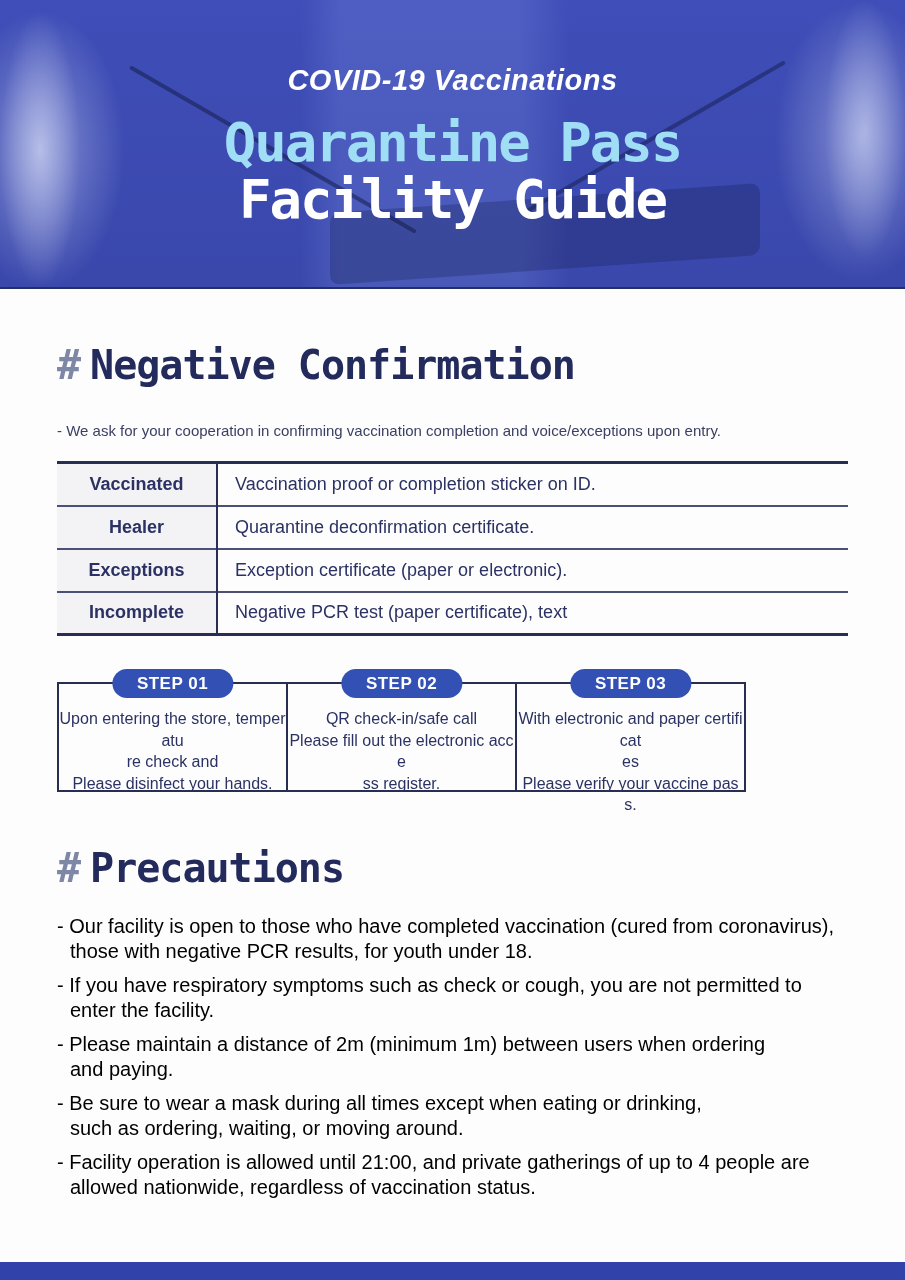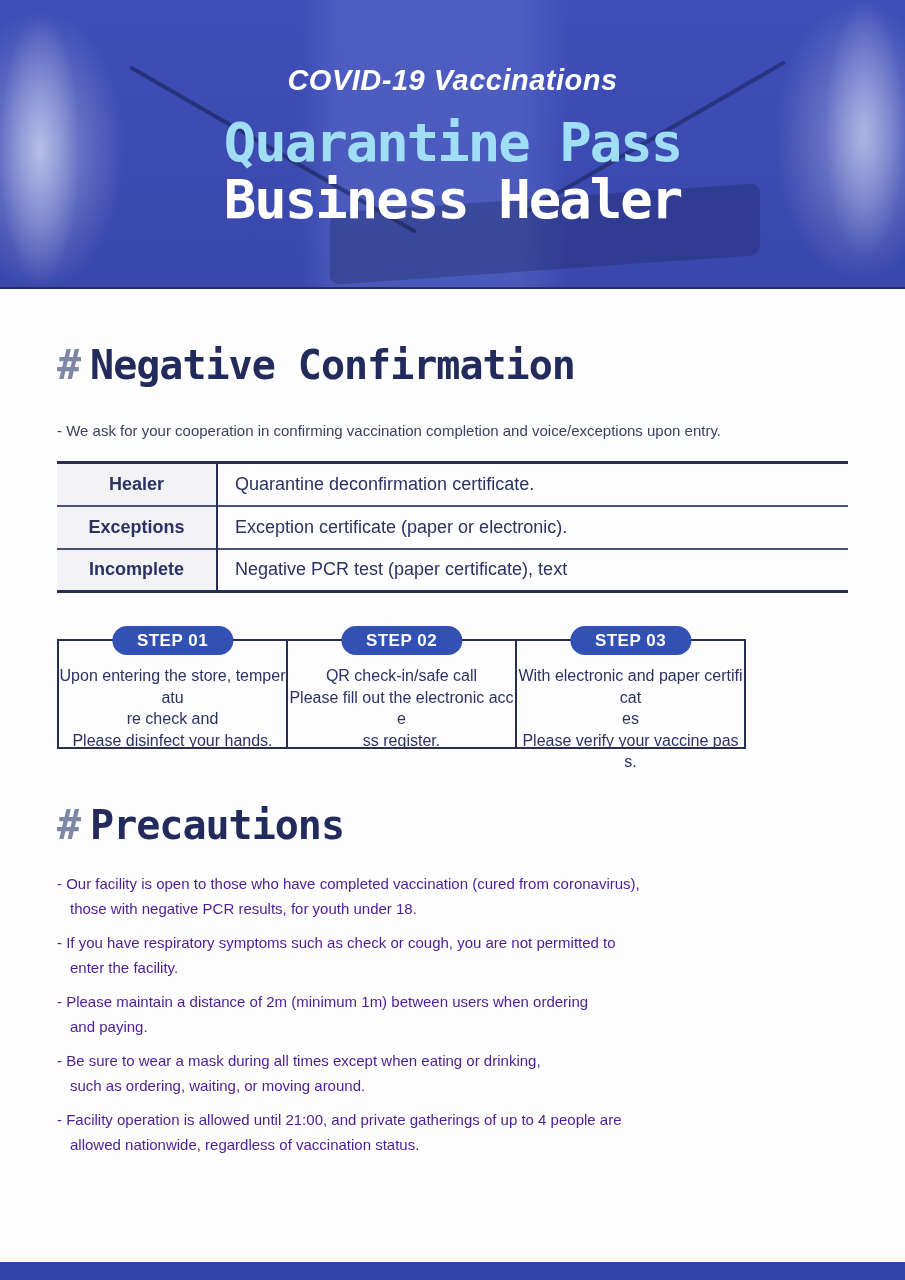--- a/index.html
+++ b/index.html
@@ -92,21 +92,21 @@
     z-index:2;
   }
   .step-body {
     position:absolute; left:0; top:24px; width:100%;
     text-align:center; font-size:16px; line-height:21.5px; color:#2b3263;
     word-break:break-all;
   }
 
   
   .prec-list { margin-top:27px; width:791px; }
-  .prec-item { margin-bottom:9px; font-size:15px; line-height:25px; color:#4c1d95; }
+  .prec-item { margin-bottom:9px; font-size:20px; line-height:25px; color:#000000; }
   .prec-line2 { padding-left:13px; }
 
   
   .footer-bar {
     position:absolute; left:0; bottom:0;
     width:100%; height:18px; background:#3242ab;
   }
 </style>
 </head>
 <body>
@@ -115,34 +115,38 @@
 
   <header class="hero">
     <div class="figure-left"></div>
     <div class="figure-right"></div>
     <div class="wand-left"></div>
     <div class="wand-right"></div>
     <div class="table-shade"></div>
     <div class="hero-text">
       <div class="hero-subtitle">COVID-19 Vaccinations</div>
       <div class="hero-title accent">Quarantine Pass</div>
-      <div class="hero-title white">Business Healer</div>
+      <div class="hero-title white">Facility Guide</div>
     </div>
   </header>
 
   <main>
 
     <h2 class="section-title">
       <span class="hash">#</span><span>Negative Confirmation</span>
     </h2>
 
     <p class="intro">- We ask for your cooperation in confirming vaccination completion and voice/exceptions upon entry.</p>
 
     <table class="confirm">
       <tbody>
+          <tr>
+        <td class="row-label">Vaccinated</td>
+        <td class="row-desc">Vaccination proof or completion sticker on ID.</td>
+      </tr>
       <tr>
         <td class="row-label">Healer</td>
         <td class="row-desc">Quarantine deconfirmation certificate.</td>
       </tr>
       <tr>
         <td class="row-label">Exceptions</td>
         <td class="row-desc">Exception certificate (paper or electronic).</td>
       </tr>
       <tr>
         <td class="row-label">Incomplete</td>

